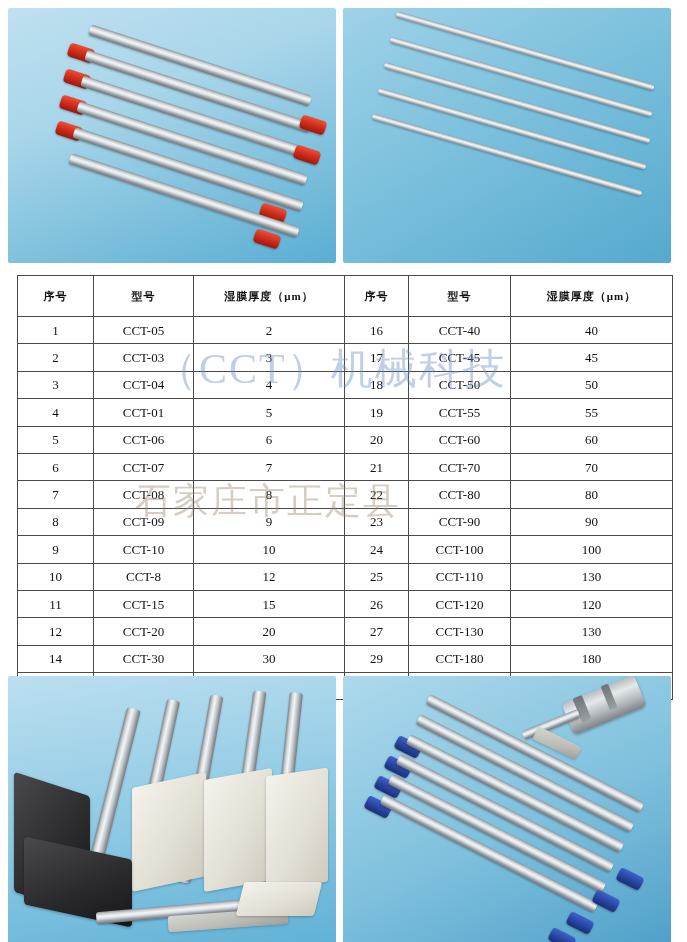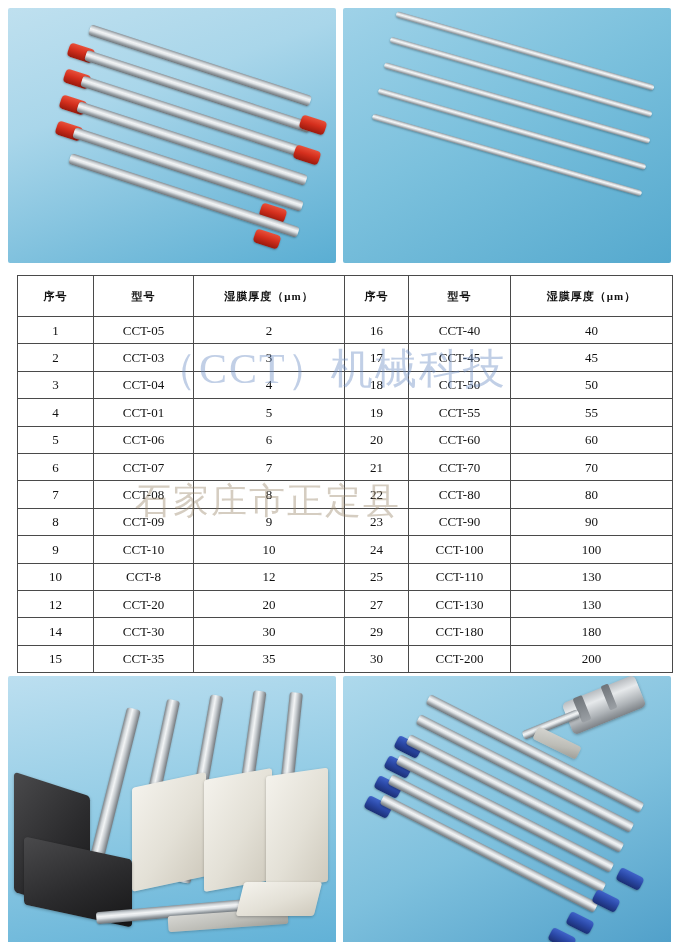--- a/index.html
+++ b/index.html
@@ -323,20 +323,28 @@
           </tr>
           <tr>
             <td>10</td>
             <td>CCT-8</td>
             <td>12</td>
             <td>25</td>
             <td>CCT-110</td>
             <td>130</td>
           </tr>
           <tr>
+            <td>11</td>
+            <td>CCT-15</td>
+            <td>15</td>
+            <td>26</td>
+            <td>CCT-120</td>
+            <td>120</td>
+          </tr>
+          <tr>
             <td>12</td>
             <td>CCT-20</td>
             <td>20</td>
             <td>27</td>
             <td>CCT-130</td>
             <td>130</td>
           </tr>
           <tr>
             <td>14</td>
             <td>CCT-30</td>

